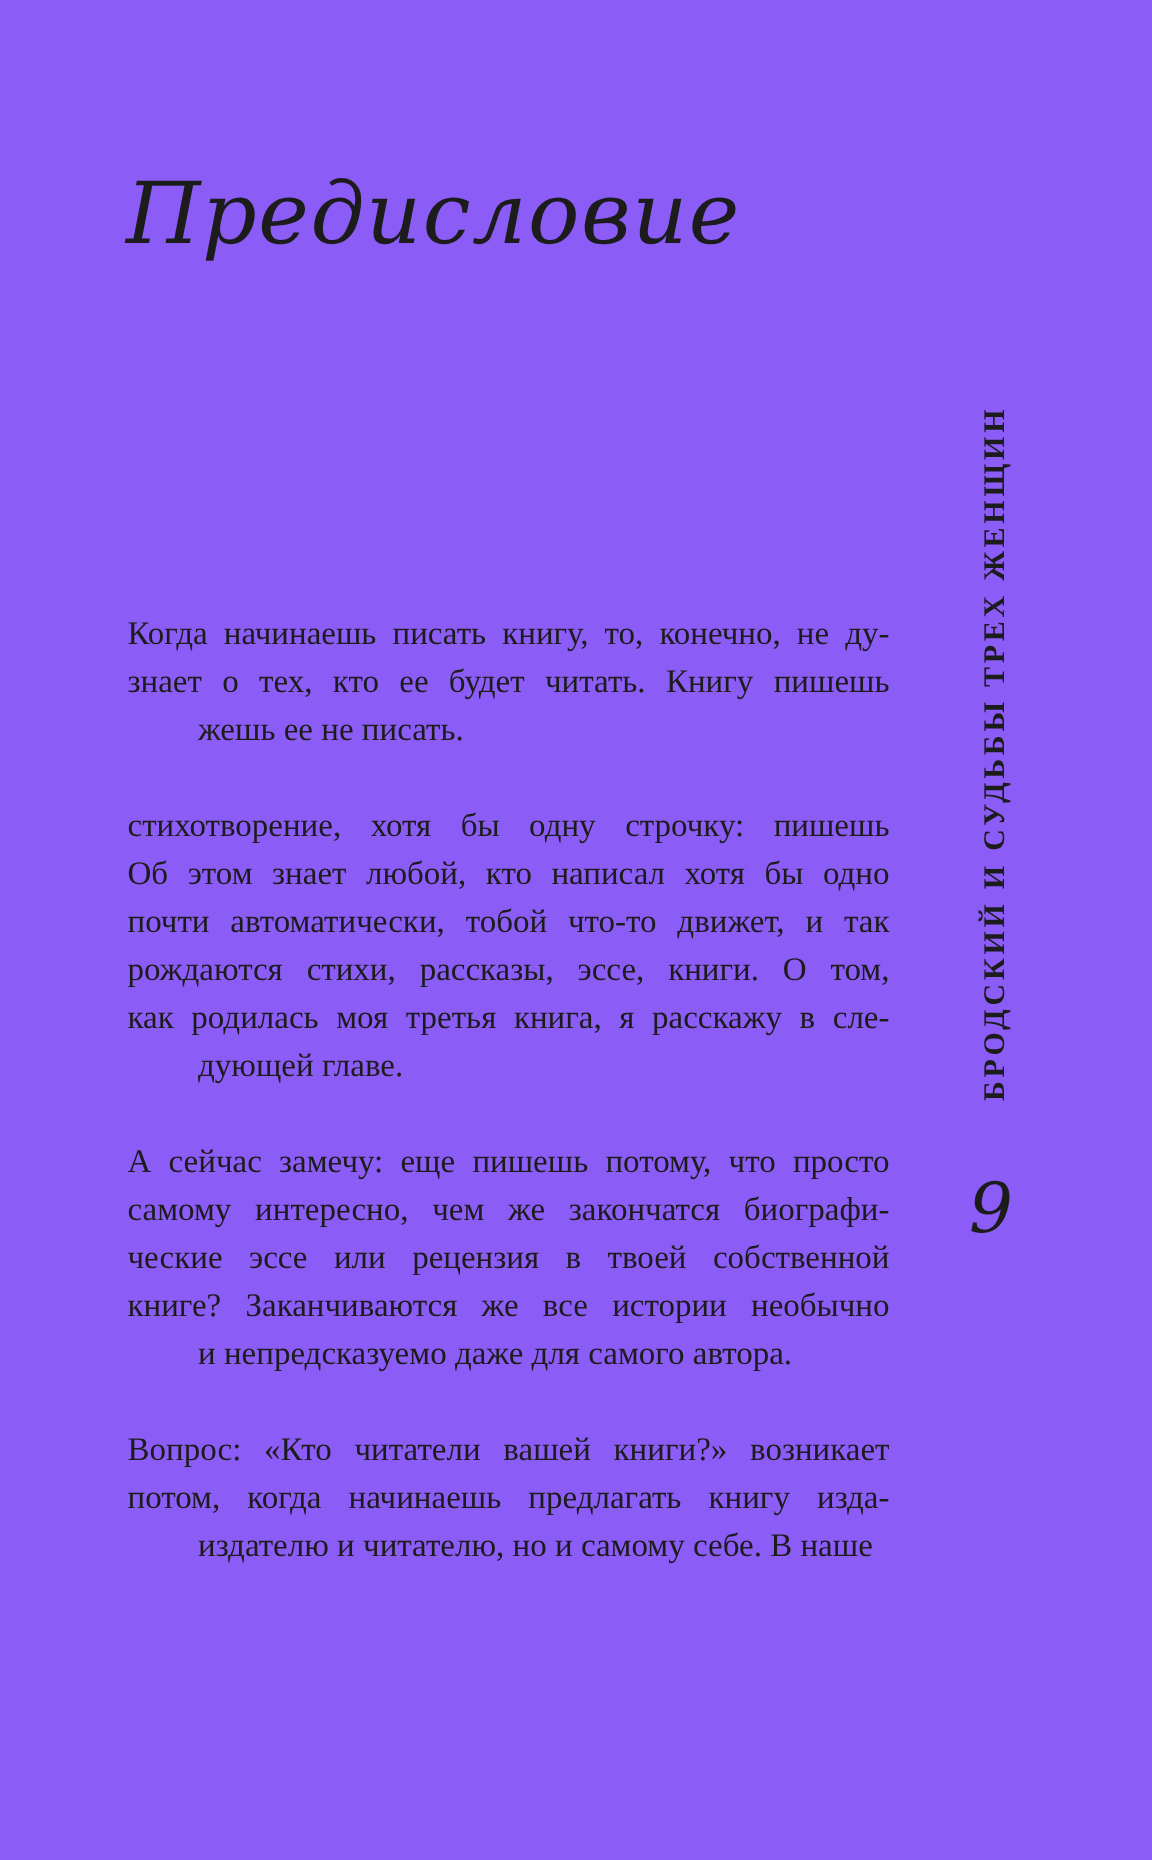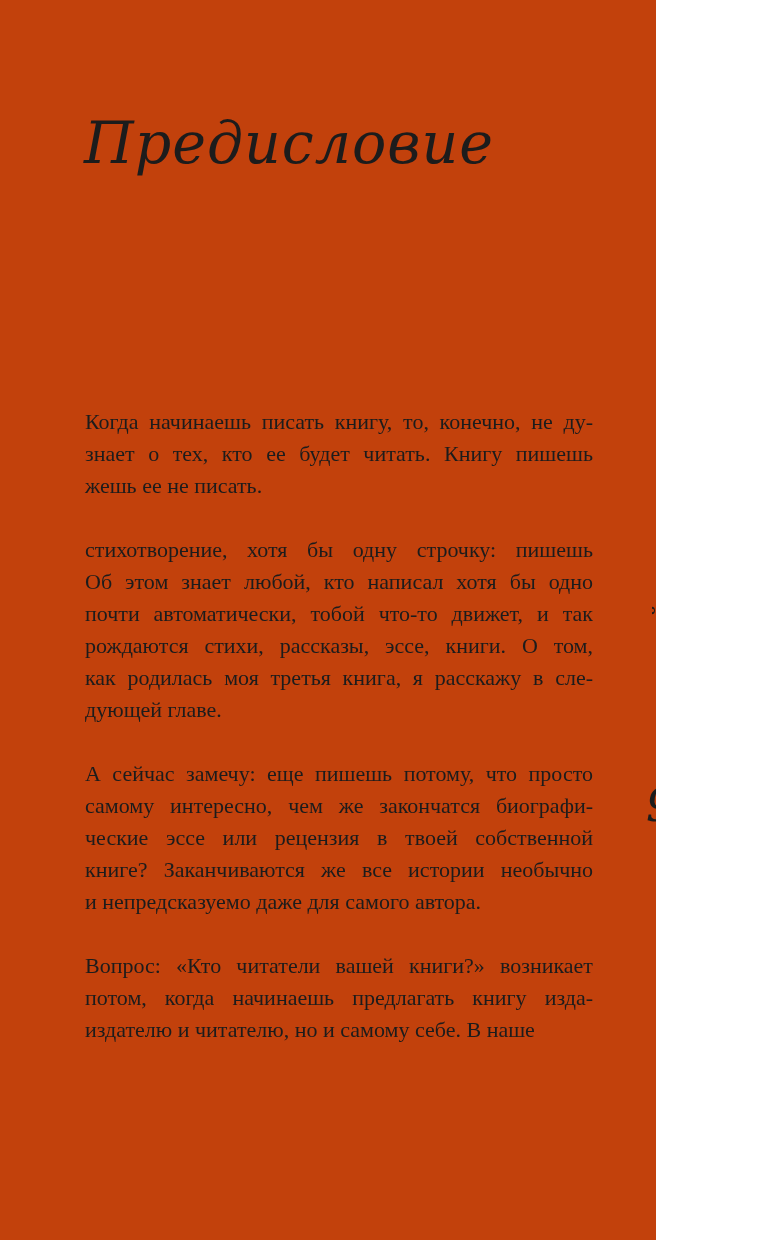--- a/index.html
+++ b/index.html
@@ -2,23 +2,23 @@
 <html lang="ru"><head>
 <meta charset="utf-8">
 <style>
   html, body {
     margin: 0;
     padding: 0;
     background: #ffffff;
   }
   .page {
     position: relative;
-    width: 656px;
+    width: 768px;
     height: 1240px;
-    background: #c2410c;
+    background: #8b5cf6;
     overflow: hidden;
     color: #1c1c1c;
   }
   .chapter-title {
     position: absolute;
     left: 84px;
     top: 112px;
     font-family: "DejaVu Serif", serif;
     font-style: italic;
     font-size: 57px;
@@ -39,20 +39,21 @@
   }
   .paragraph { margin: 0 0 32px 0; }
   .paragraph:last-child { margin-bottom: 0; }
   .line {
     text-align: justify;
     text-align-last: justify;
     white-space: normal;
   }
   .line.last {
     text-align-last: left;
+    margin-left: 47px;
   }
   .spine-title {
     position: absolute;
     left: 652px;
     top: 322px;
     height: 412px;
     writing-mode: vertical-rl;
     transform: rotate(180deg);
     font-family: "Liberation Serif", serif;
     font-weight: bold;

